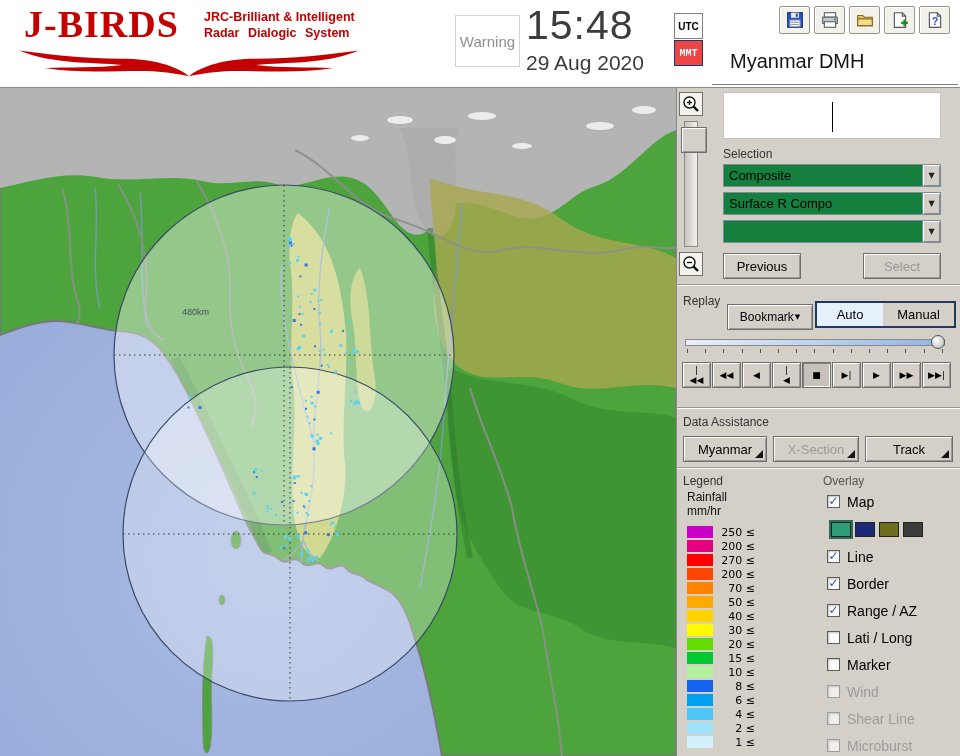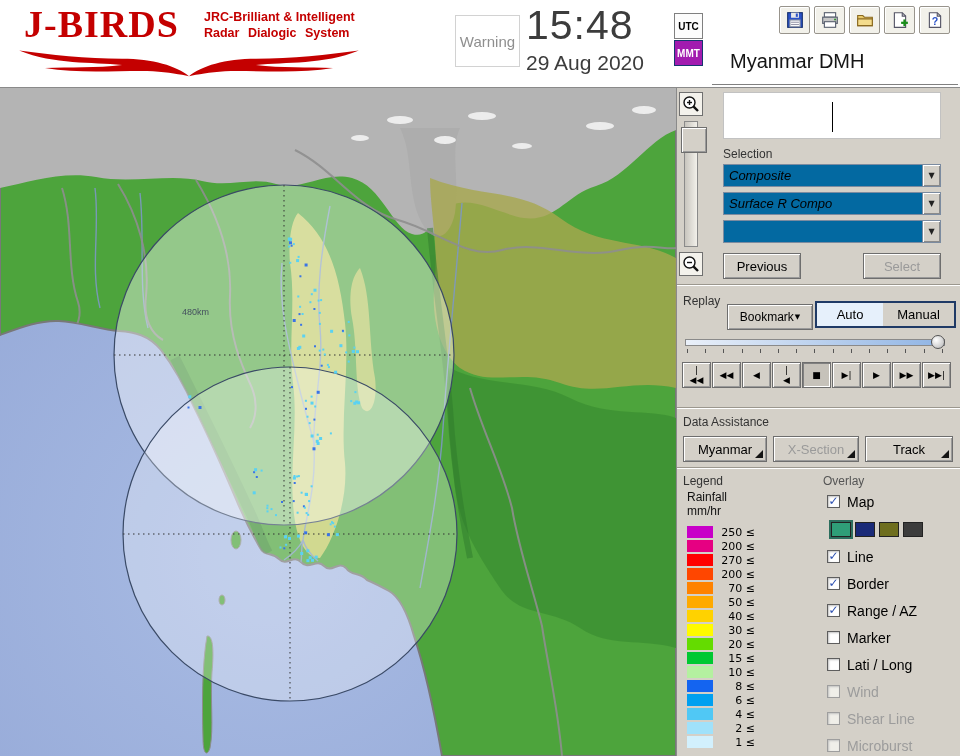--- a/index.html
+++ b/index.html
@@ -19,21 +19,21 @@
   .warning { position:absolute; left:455px; top:15px; width:65px; height:52px; background:#fff;
              border:1px solid #d2d2d2; color:#8f8f8f; font-size:15px;
              display:flex; align-items:center; justify-content:center; cursor:default; }
   .clock { position:absolute; left:526px; top:2px; white-space:nowrap; }
   .clock .time { font-size:41px; color:#3c3c3c; letter-spacing:1px; }
   .clock .date { font-size:21px; color:#3c3c3c; margin-top:2px; }
   .tz { position:absolute; left:674px; top:13px; width:29px; }
   .tz-btn { display:block; width:29px; height:26px; margin:0 0 1px 0; padding:0;
             font-family:inherit; font-size:10px; font-weight:bold; text-align:center;
             background:#fcfcfc; color:#000; border:1px solid #808080; }
-  .tz-btn.selected { background:#a21caf; color:#fff; border-color:#15386e; }
+  .tz-btn.selected { background:#ef4444; color:#fff; border-color:#15386e;font-family:Liberation Mono, monospace; }
   .toolbar { position:absolute; left:779px; top:6px; display:flex; gap:4px; }
   .icon-btn { width:31px; height:28px; padding:0; background:#f2f1ea; border:1px solid #98948c;
               border-radius:2px; box-shadow:inset 1px 1px 0 #fff;
               display:flex; align-items:center; justify-content:center; }
   .station { position:absolute; left:730px; top:50px; font-size:20px; color:#151515; }
   .station-line { position:absolute; left:712px; top:84px; width:246px; height:1px; background:#808080; }
 
   
   .map { position:absolute; left:0; top:88px; width:676px; height:668px; overflow:hidden; }
 
@@ -53,22 +53,22 @@
   #zoom-in  { top:4px; }  #zoom-out { top:164px; }
   .zslider { position:absolute; left:7px; top:33px; width:14px; height:126px;
              background:linear-gradient(90deg,#c8c5be,#f2f0ea); border:1px solid #8a8a8a; }
   .zthumb { position:absolute; left:-4px; top:5px; width:20px; height:9px; }
 
   .input-box { position:absolute; left:46px; top:4px; width:218px; height:47px;
                background:#fff; border:1px solid #c2c2c2; }
   .caret { position:absolute; left:108px; top:9px; width:1px; height:30px; background:#000; }
 
   .sel-label { position:absolute; left:46px; top:59px; font-size:12px; color:#333; }
-  .combo { position:absolute; left:46px; width:218px; height:23px; background:#0369a1;
-           border:1px solid #7b8ba0; display:flex; align-items:stretch;font-style:italic; }
+  .combo { position:absolute; left:46px; width:218px; height:23px; background:#15803d;
+           border:1px solid #7b8ba0; display:flex; align-items:stretch; }
   #combo1 { top:76px; } #combo2 { top:104px;justify-content:space-between; } #combo3 { top:132px; }
   .combo .txt { flex:1; padding:3px 0 0 5px; font-size:13px; color:#000; overflow:hidden; white-space:nowrap; }
   .combo .arrow { width:18px; background:#d4d0c8; border-left:1px solid #7b8ba0;
                   box-shadow:inset 1px 1px 0 #fff, inset -1px -1px 0 #8a8a8a;
                   display:flex; align-items:center; justify-content:center;
                   font-family:"DejaVu Sans",sans-serif; font-size:8px; color:#222; }
   .prev-btn { position:absolute; left:46px; top:165px; width:78px; height:22px; }
   .select-btn { position:absolute; left:186px; top:165px; width:78px; height:22px; color:#9a9a9a; }
   #sep1 { top:196px; } #sep2 { top:319px; } #sep3 { top:379px; }
 
@@ -569,25 +569,25 @@
         <div class="ov-row">
           <span class="cb checked">✓</span>
           <span class="ov-lab">Border</span>
         </div>
         <div class="ov-row">
           <span class="cb checked">✓</span>
           <span class="ov-lab">Range / AZ</span>
         </div>
         <div class="ov-row">
           <span class="cb"></span>
-          <span class="ov-lab">Marker</span>
+          <span class="ov-lab">Lati / Long</span>
         </div>
         <div class="ov-row">
           <span class="cb"></span>
-          <span class="ov-lab">Lati / Long</span>
+          <span class="ov-lab">Marker</span>
         </div>
         <div class="ov-row ov-disabled">
           <span class="cb"></span>
           <span class="ov-lab">Wind</span>
         </div>
         <div class="ov-row ov-disabled">
           <span class="cb"></span>
           <span class="ov-lab">Shear Line</span>
         </div>
         <div class="ov-row ov-disabled">

